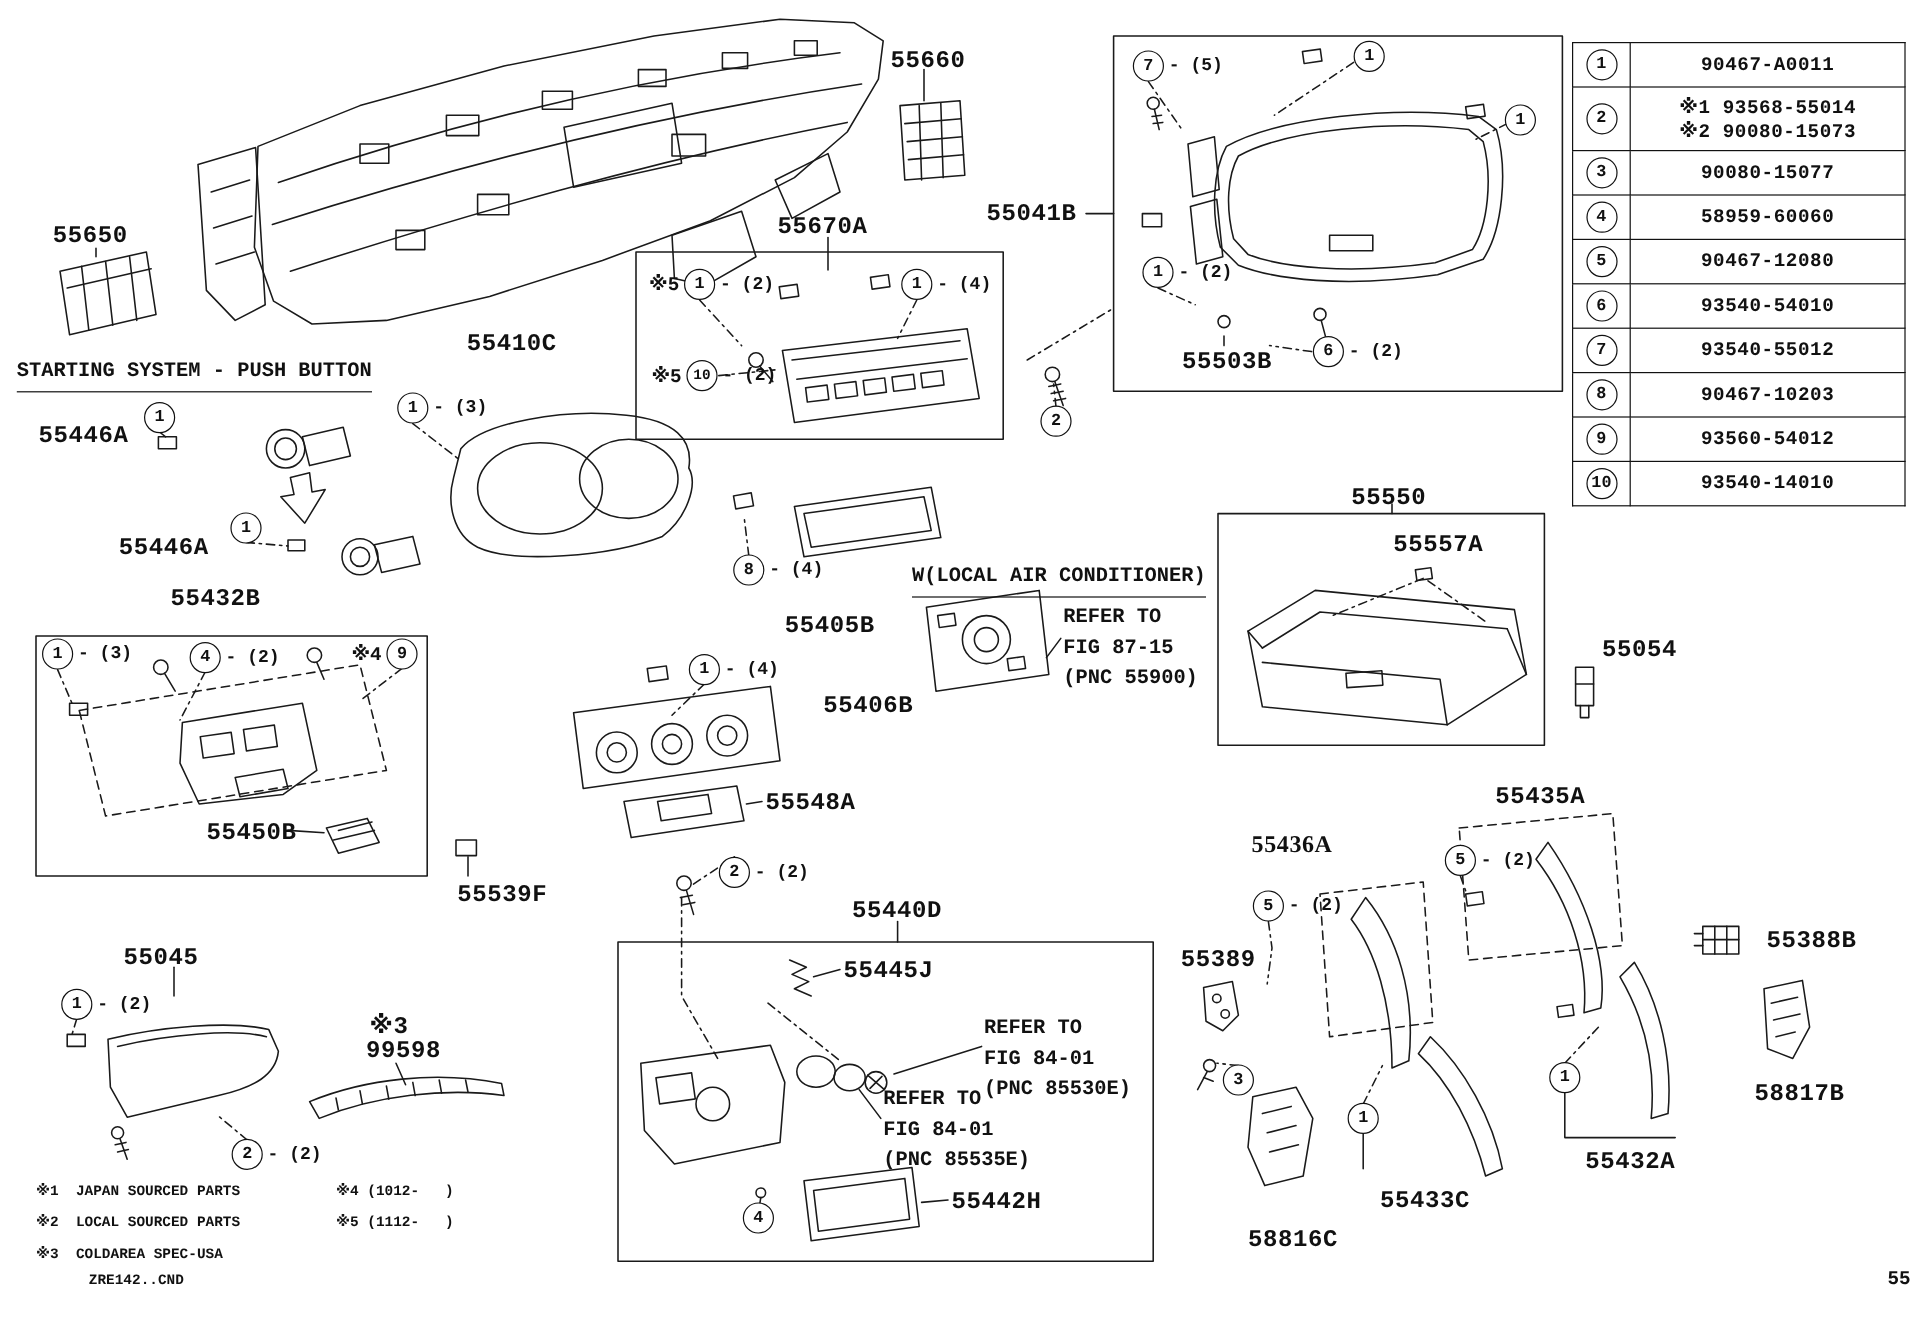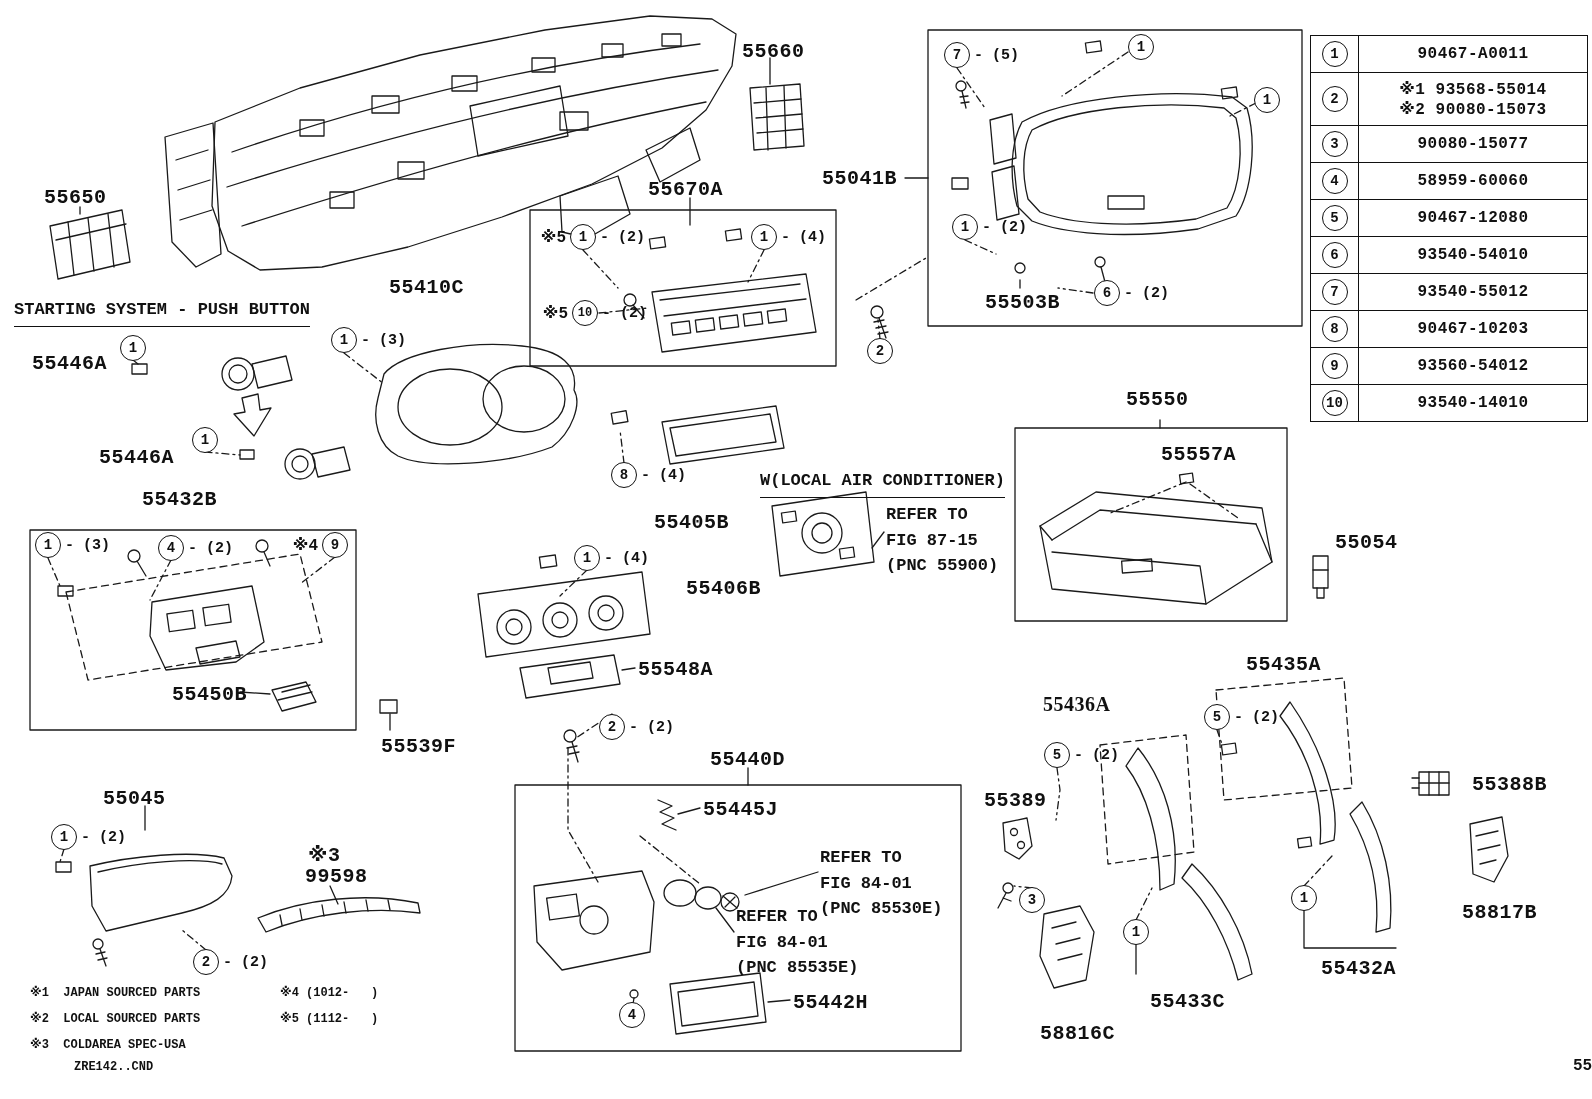--- a/index.html
+++ b/index.html
@@ -371,21 +371,21 @@
       <div class="part-label" style="left: 985px; top: 291px;">55503B</div>
       <div class="part-label" style="left: 389px; top: 276px;">55410C</div>
       <div class="part-label" style="left: 32px; top: 352px;">55446A</div>
       <div class="part-label" style="left: 99px; top: 446px;">55446A</div>
       <div class="part-label" style="left: 142px; top: 488px;">55432B</div>
       <div class="part-label" style="left: 172px; top: 683px;">55450B</div>
       <div class="part-label" style="left: 381px; top: 735px;">55539F</div>
       <div class="part-label" style="left: 654px; top: 511px;">55405B</div>
       <div class="part-label" style="left: 686px; top: 577px;">55406B</div>
       <div class="part-label" style="left: 638px; top: 658px;">55548A</div>
-      <div class="part-label" style="left: 1126px; top: 388px; text-align: right;">55550</div>
+      <div class="part-label" style="left: 1126px; top: 404px; text-align: right;">55550</div>
       <div class="part-label" style="left: 1161px; top: 443px;">55557A</div>
       <div class="part-label" style="left: 1335px; top: 531px;">55054</div>
       <div class="part-label" style="left: 1246px; top: 653px;">55435A</div>
       <div class="part-label" style="left: 1043px; top: 693px; font-family: Liberation Serif, serif;">55436A</div>
       <div class="part-label" style="left: 984px; top: 789px;">55389</div>
       <div class="part-label" style="left: 1472px; top: 773px;">55388B</div>
       <div class="part-label" style="left: 1462px; top: 901px;">58817B</div>
       <div class="part-label" style="left: 1308px; top: 957px; margin-left: 13px;">55432A</div>
       <div class="part-label" style="left: 1040px; top: 990px; margin-top: 32px;">58816C</div>
       <div class="part-label" style="left: 1150px; top: 990px;">55433C</div>

